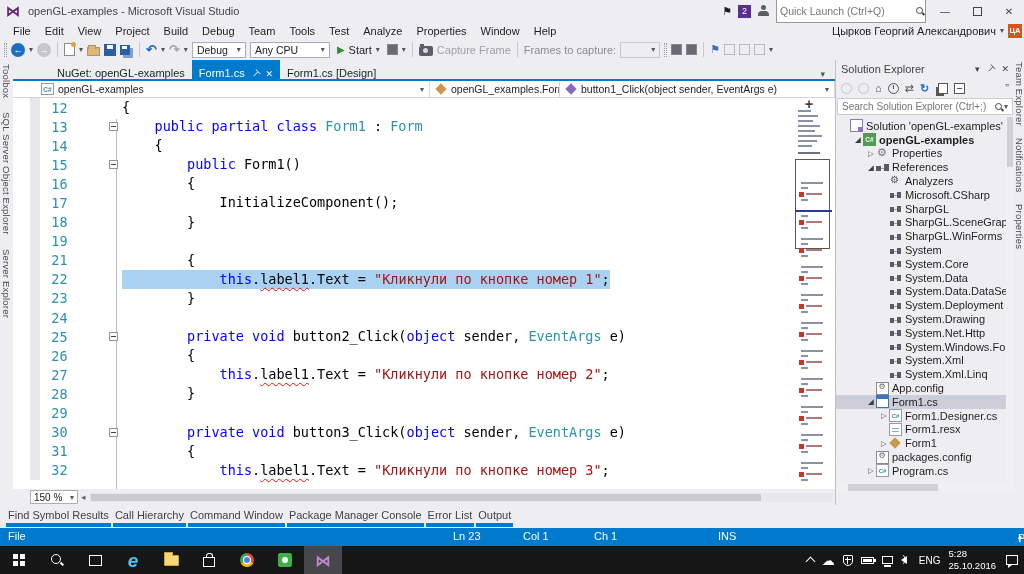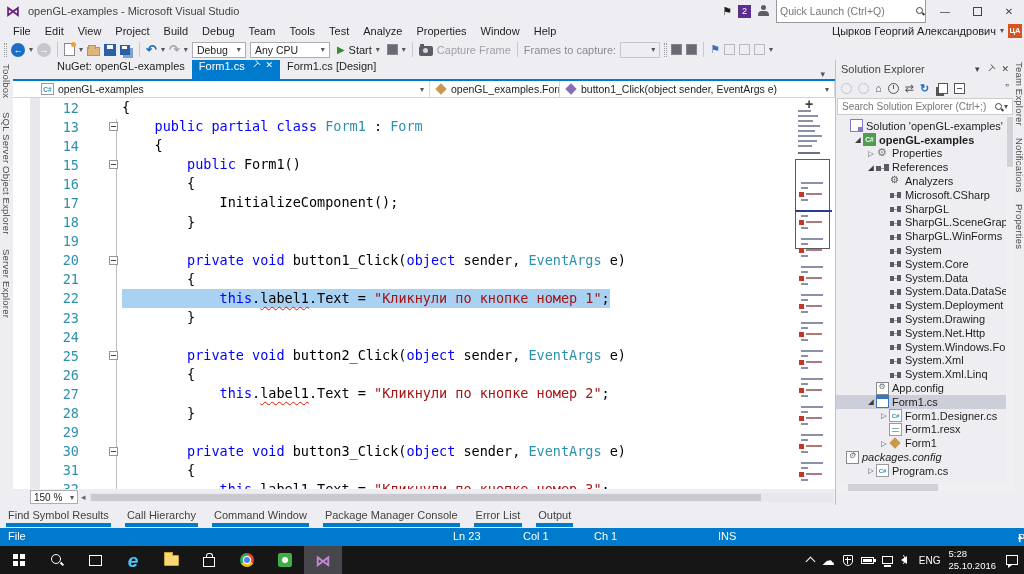--- a/index.html
+++ b/index.html
@@ -71,39 +71,39 @@
   .tb-flag { color:#3e6db5; font-size:11px; }
 
   
   .main { position:absolute; top:60px; left:0; width:1024px; height:445px; display:flex; }
   .left-strip { width:13px; background:#eeeef2; display:flex; flex-direction:column; gap:14px; padding-top:4px; align-items:center; }
   .vtab { writing-mode:vertical-rl; font-size:9.5px; color:#4a4a4a; letter-spacing:.2px; }
   .right-strip { width:10px; background:#eeeef2; display:flex; flex-direction:column; gap:12px; padding-top:2px; align-items:center; }
 
   .editor-col { flex:1; display:flex; flex-direction:column; min-width:0; }
   .tabs-row { height:19px; display:flex; align-items:flex-end; padding-left:37px; }
-  .etab { height:19px; display:flex; align-items:flex-start; padding:0 7px; font-size:11px; color:#1e1e1e; white-space:nowrap; }
+  .etab { height:19px; display:flex; align-items:flex-end; padding:0 7px; font-size:11px; color:#1e1e1e; white-space:nowrap; }
   .etab.active { background:#007acc; color:#fff; }
   .etab .pin { display:inline-block; transform:rotate(45deg); font-size:9px; margin-left:7px; }
   .etab .tclose { font-size:9px; margin-left:6px; }
   .tabs-caret { margin-left:auto; margin-right:10px; color:#555; font-size:9px; }
   .blue-line { height:2px; background:#007acc; }
 
   .crumbs { height:17px; background:#fff; display:flex; padding-left:23px; border-bottom:1px solid #d2d2d8; }
   .crumb { display:flex; align-items:center; gap:4px; border-right:1px solid #d8d8de; padding:0 5px; font-size:10.5px; color:#222; white-space:nowrap; overflow:hidden; }
   .crumb .caret { margin-left:auto; padding-left:6px; }
   .c1 { width:394px; } .c2 { width:130px; } .c3 { flex:1; }
   .ic-cs { width:13px; height:12px; border:1px solid #9a9aa4; background:#fff; color:#2b91af; font-size:6.5px; font-weight:bold; display:flex; align-items:center; justify-content:center; flex:none; }
   .ic-diam { width:8px; height:8px; transform:rotate(45deg); background:#c9984a; flex:none; margin:0 2px; }
   .ic-diam.purple { background:#8b6bb7; }
 
   .code-wrap { flex:1; background:#fff; position:relative; overflow:hidden; }
   .cl { display:flex; height:19.1px; align-items:center; }
   .cl-bp { width:10px; align-self:stretch; background:#e8e8ec; flex:none; margin-left:17px; }
-  .cl-num { width:43px; text-align:right; font:13.5px "DejaVu Sans Mono", monospace; color:#2b91af; flex:none; padding-right:4px; }
+  .cl-num { width:43px; text-align:center; font:13.5px "DejaVu Sans Mono", monospace; color:#2b91af; flex:none; padding-right:4px; }
   .cl-gap { width:21px; flex:none; }
   .cl-fold { width:18px; flex:none; display:flex; align-items:center; justify-content:center; z-index:2; }
   .fold-box { width:9px; height:9px; border:1px solid #959595; background-color:#fff; background-image:linear-gradient(#444,#444); background-size:5px 1px; background-position:center; background-repeat:no-repeat; }
   .cl-text { white-space:pre; font:13.5px/19.1px "DejaVu Sans Mono", monospace; color:#000; }
   .sel-bg { background:#a9d1f2; }
   .tk-k { color:#0000ff; } .tk-t { color:#2b91af; } .tk-s { color:#a31515; }
   .tk-e { text-decoration:underline; text-decoration-style:wavy; text-decoration-color:#e51400; text-decoration-thickness:1px; text-underline-offset:3px; }
   .fold-guide { position:absolute; left:103px; top:21px; bottom:0; width:1px; background:#bdbdbd; z-index:1; }
 
   .minimap { position:absolute; top:0; right:3px; width:37px; bottom:0; overflow:hidden; }
@@ -160,21 +160,21 @@
   .ti-csfile::after { content:"C#"; position:absolute; inset:0; color:#2b91af; font-size:6px; font-weight:bold; display:flex; align-items:center; justify-content:center; }
   .ti-resx { border:1px solid #9a9aa0; background-color:#fff; background-image:linear-gradient(#8aa,#8aa),linear-gradient(#8aa,#8aa); background-size:7px 1px,7px 1px; background-position:2px 4px,2px 7px; background-repeat:no-repeat; }
   .ti-class::after { content:""; position:absolute; left:2px; top:2px; width:8px; height:8px; transform:rotate(45deg); background:#c9984a; }
   .se-vscroll { position:absolute; right:0; top:0; bottom:0; width:8px; background:#f0f0f3; }
   .se-vscroll .vthumb { position:absolute; top:2px; left:1px; width:6px; height:50px; background:#d0d0d6; }
   .se-hscroll { height:9px; background:#f0f0f3; position:relative; }
   .se-hscroll .hthumb { position:absolute; left:12px; top:1px; height:7px; width:90px; background:#d0d0d6; }
   .se-filler { height:13px; }
 
   
-  .panel-tabs { position:absolute; top:505px; left:0; width:1024px; height:23px; background:#eeeef2; display:flex; align-items:flex-start; padding:3px 0 0 6px; gap:14px; }
+  .panel-tabs { position:absolute; top:505px; left:0; width:1024px; height:23px; background:#eeeef2; display:flex; align-items:flex-start; padding:3px 0 0 6px; gap:2px; }
   .ptab { color:#424242; font-size:11px; padding:1px 2px 2px; border-bottom:4px solid #007acc; white-space:nowrap; }
 
   
   .statusbar { position:absolute; top:528px; left:0; width:1024px; height:18px; background:#007acc; color:#fff; font-size:11px; }
   .statusbar span { position:absolute; top:2px; }
   .sb-right { position:absolute; right:6px; top:2px; display:flex; gap:5px; align-items:center; }
 
   
   .taskbar { position:absolute; top:546px; left:0; width:1024px; height:28px; background:#161616; display:flex; align-items:center; }
   .ttile { width:38px; height:28px; display:flex; align-items:center; justify-content:center; flex:none; position:relative; }
@@ -401,29 +401,20 @@
               <div class="cl-gap"></div>
               <div class="cl-fold"></div>
               <div class="cl-text"><span>        </span><span class="tk-p">}</span></div>
             </div>
             <div class="cl">
               <div class="cl-bp"></div>
               <div class="cl-num">19</div>
               <div class="cl-gap"></div>
               <div class="cl-fold"></div>
               <div class="cl-text"><span></span></div>
-            </div>
-            <div class="cl">
-              <div class="cl-bp"></div>
-              <div class="cl-num">20</div>
-              <div class="cl-gap"></div>
-              <div class="cl-fold">
-                <div class="fold-box"></div>
-              </div>
-              <div class="cl-text"><span>        </span><span class="tk-k">private void </span><span class="tk-p">button1_Click(</span><span class="tk-k">object</span><span class="tk-p"> sender, </span><span class="tk-t">EventArgs</span><span class="tk-p"> e)</span></div>
             </div>
             <div class="cl">
               <div class="cl-bp"></div>
               <div class="cl-num">21</div>
               <div class="cl-gap"></div>
               <div class="cl-fold"></div>
               <div class="cl-text"><span>        </span><span class="tk-p">{</span></div>
             </div>
             <div class="cl">
               <div class="cl-bp"></div>
@@ -729,21 +720,21 @@
           <div class="trow" style="padding-left: 43px;">
             <span class="arrow"></span>
             <span class="ti ti-resx"></span>
             <span class="tlabel">Form1.resx</span>
           </div>
           <div class="trow" style="padding-left: 43px;">
             <span class="arrow">▷</span>
             <span class="ti ti-class"></span>
             <span class="tlabel">Form1</span>
           </div>
-          <div class="trow" style=" font-style: italic;">
+          <div class="trow" style="padding-left: 30px;">
             <span class="arrow"></span>
             <span class="ti ti-config"></span>
             <span class="tlabel">packages.config</span>
           </div>
           <div class="trow" style="padding-left: 30px;">
             <span class="arrow">▷</span>
             <span class="ti ti-csfile"></span>
             <span class="tlabel">Program.cs</span>
           </div>
           <div class="se-vscroll">

